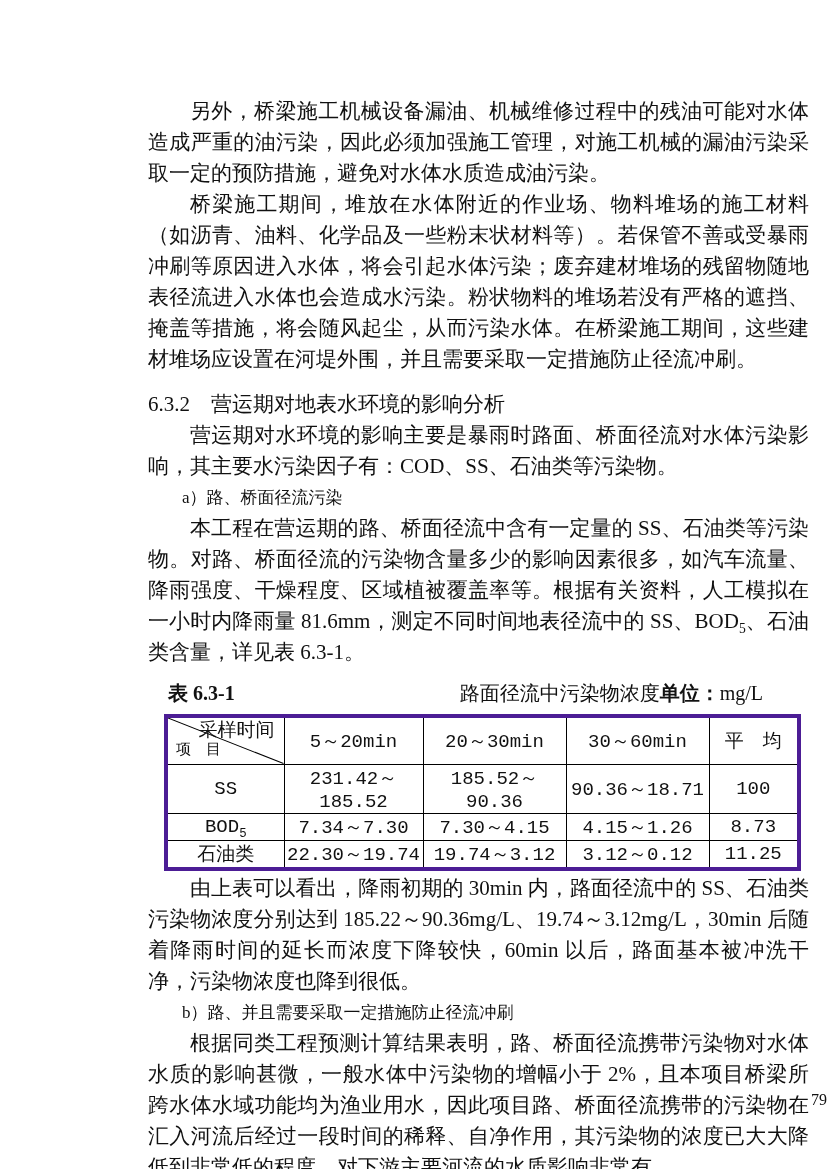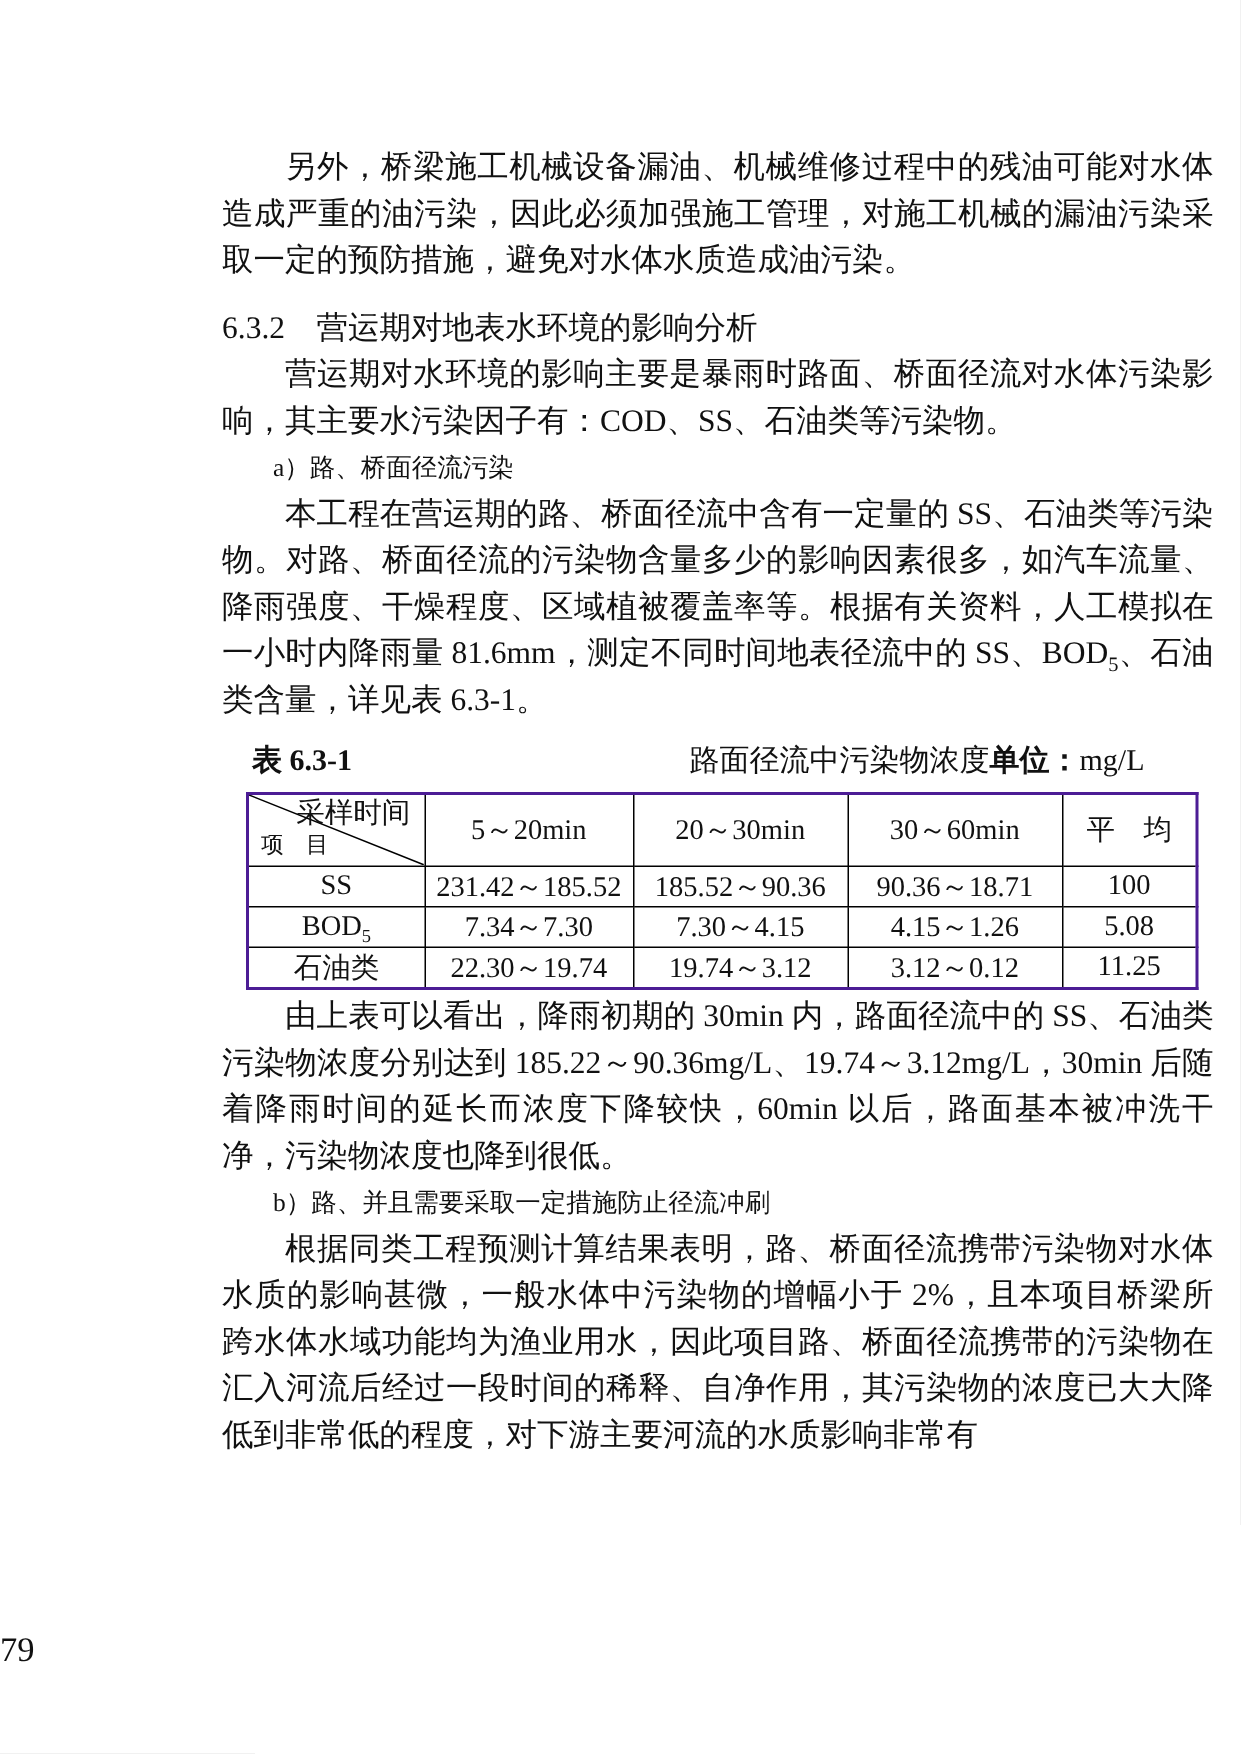--- a/index.html
+++ b/index.html
@@ -58,21 +58,21 @@
   .cap-unit-value { font-weight: normal; }
 
   table.data-table {
     margin: 4px 0 0 16px;
     width: 633px;
     border-collapse: collapse;
     table-layout: fixed;
     font-size: 19px;
     color: #111111;
   }
-  table.data-table { border: 2px solid #4c1d95; }
+  table.data-table { border: 4px solid #4c1d95; font-family: Liberation Mono, monospace; }
   table.data-table td, table.data-table th {
     border: 1px solid #000;
     text-align: center;
     vertical-align: middle;
     padding: 0 2px;
     font-weight: normal;
     overflow: hidden;
   }
   tr.header-row { height: 48px; }
   tr.data-row { height: 25px; }
@@ -95,33 +95,34 @@
   .col-t2 { width: 143px; }
   .col-t3 { width: 143px; }
   .col-avg { width: 90px; }
 
   .after-table { margin-top: 2px; }
 
   .page-number {
     position: absolute;
     left: 0; right: 0;
     top: 1088px;
-    text-align: left;
-    font-size: 23px;
+    text-align: right;
+    font-size: 16px;
     line-height: 24px;
   }
 </style>
 </head>
 <body>
 
 <div class="page">
   <div class="content">
 
     <p class="para">另外，桥梁施工机械设备漏油、机械维修过程中的残油可能对水体造成严重的油污染，因此必须加强施工管理，对施工机械的漏油污染采取一定的预防措施，避免对水体水质造成油污染。</p>
 
+    <p class="para">桥梁施工期间，堆放在水体附近的作业场、物料堆场的施工材料（如沥青、油料、化学品及一些粉末状材料等）。若保管不善或受暴雨冲刷等原因进入水体，将会引起水体污染；废弃建材堆场的残留物随地表径流进入水体也会造成水污染。粉状物料的堆场若没有严格的遮挡、掩盖等措施，将会随风起尘，从而污染水体。在桥梁施工期间，这些建材堆场应设置在河堤外围，并且需要采取一定措施防止径流冲刷。</p>
 
     <h3 class="section-heading">6.3.2　营运期对地表水环境的影响分析</h3>
 
     <p class="para">营运期对水环境的影响主要是暴雨时路面、桥面径流对水体污染影响，其主要水污染因子有：COD、SS、石油类等污染物。</p>
 
     <p class="sub-item">a）路、桥面径流污染</p>
 
     <p class="para"><span>本工程在营运期的路、桥面径流中含有一定量的 SS、石油类等污染物。对路、桥面径流的污染物含量多少的影响因素很多，如汽车流量、降雨强度、干燥程度、区域植被覆盖率等。根据有关资料，人工模拟在一小时内降雨量 81.6mm，测定不同时间地表径流中的 SS、BOD</span><sub>5</sub><span>、石油类含量，详见表 6.3-1。</span></p>
 
     <div class="table-caption">
@@ -157,21 +158,21 @@
           <td>231.42～185.52</td>
           <td>185.52～90.36</td>
           <td>90.36～18.71</td>
           <td>100</td>
         </tr>
         <tr class="data-row">
           <td><span>BOD</span><sub>5</sub></td>
           <td>7.34～7.30</td>
           <td>7.30～4.15</td>
           <td>4.15～1.26</td>
-          <td>5.08</td>
+          <td>8.73</td>
         </tr>
         <tr class="data-row">
           <td><span>石油类</span><sub></sub></td>
           <td>22.30～19.74</td>
           <td>19.74～3.12</td>
           <td>3.12～0.12</td>
           <td>11.25</td>
         </tr>
       </tbody>
     </table>

